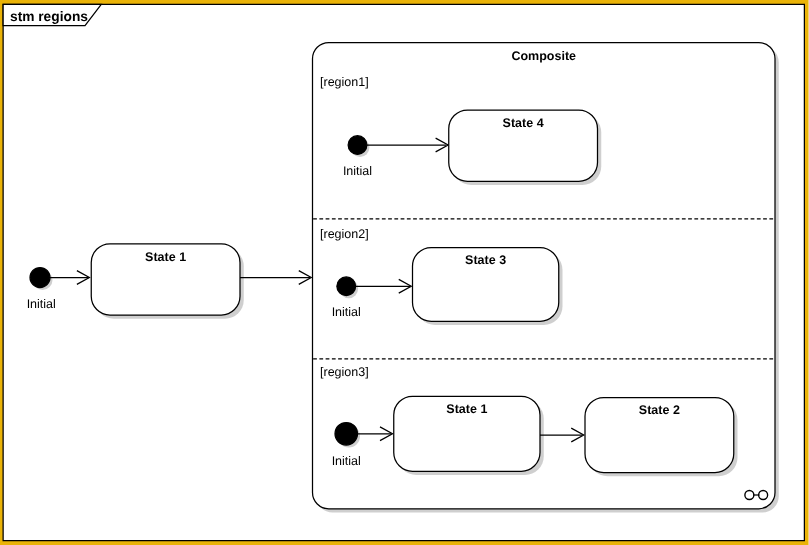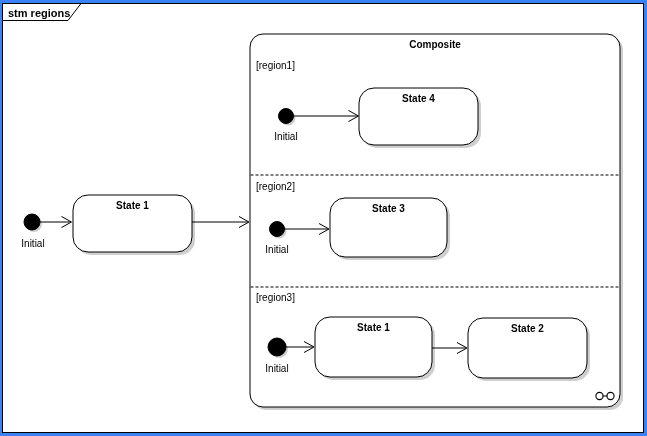--- a/index.html
+++ b/index.html
@@ -5,21 +5,21 @@
   html, body {
     margin: 0;
     padding: 0;
     background: #ffffff;
     font-family: "Liberation Sans", sans-serif;
   }
   #stage {
     position: relative;
     width: 647px;
     height: 436px;
-    background: #3b82f6;
+    background: #eab308;
     overflow: hidden;
   }
   svg { display: block; }
   .node   { fill: #ffffff; stroke: #000000; stroke-width: 1; }
   .shadow { fill: #c3c3c3; opacity: 0.8; stroke: none; }
   .wire   { stroke: #000000; stroke-width: 1; fill: none; }
   .dash   { stroke: #000000; stroke-width: 1; fill: none; stroke-dasharray: 3 2; }
   .chev   { stroke: #000000; stroke-width: 1; fill: none; }
   .init   { fill: #000000; stroke: #000000; }
   text    { fill: #000000; }

